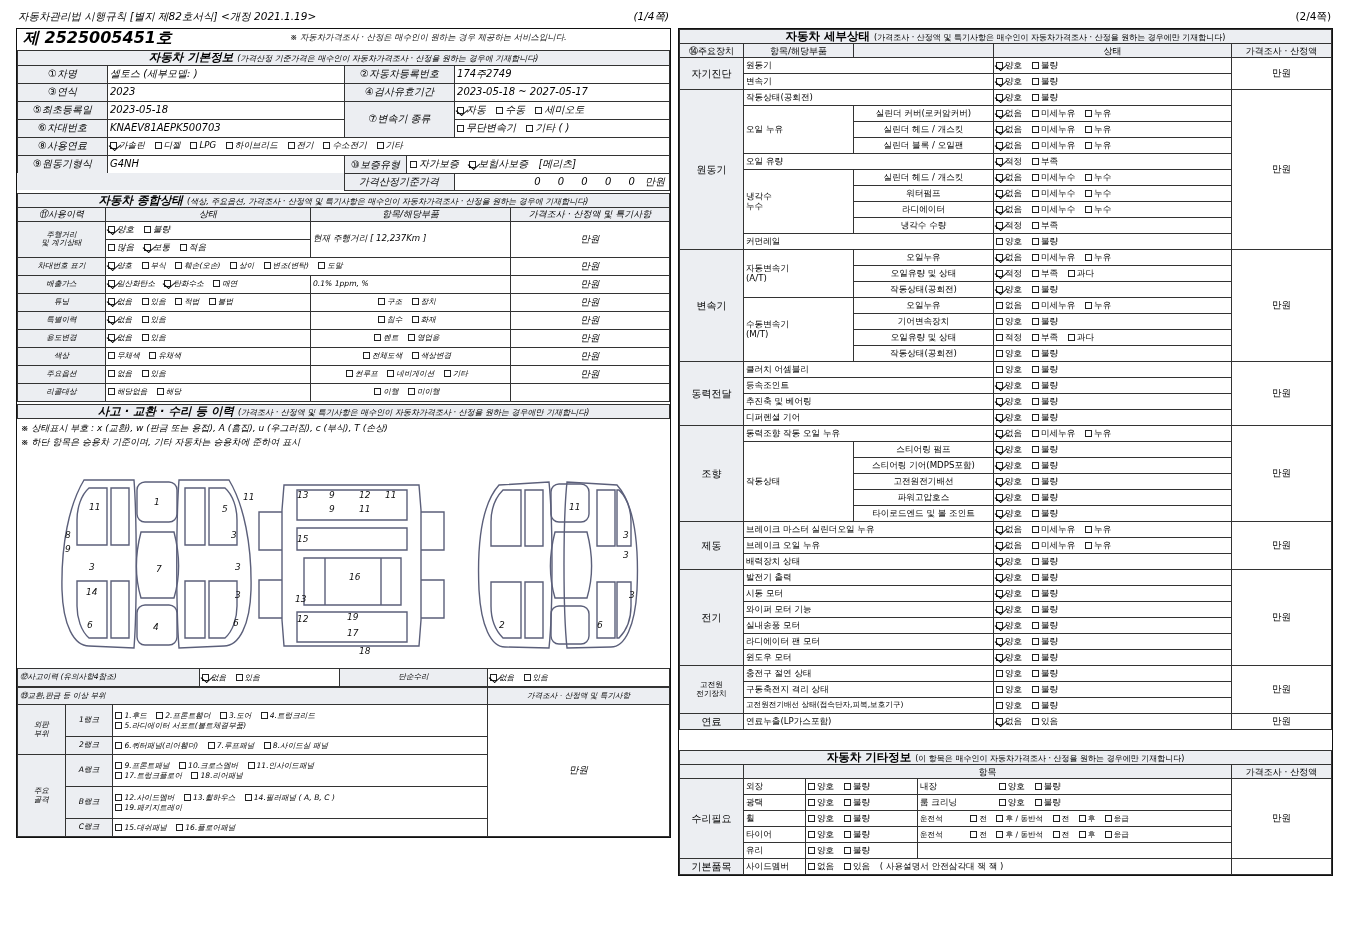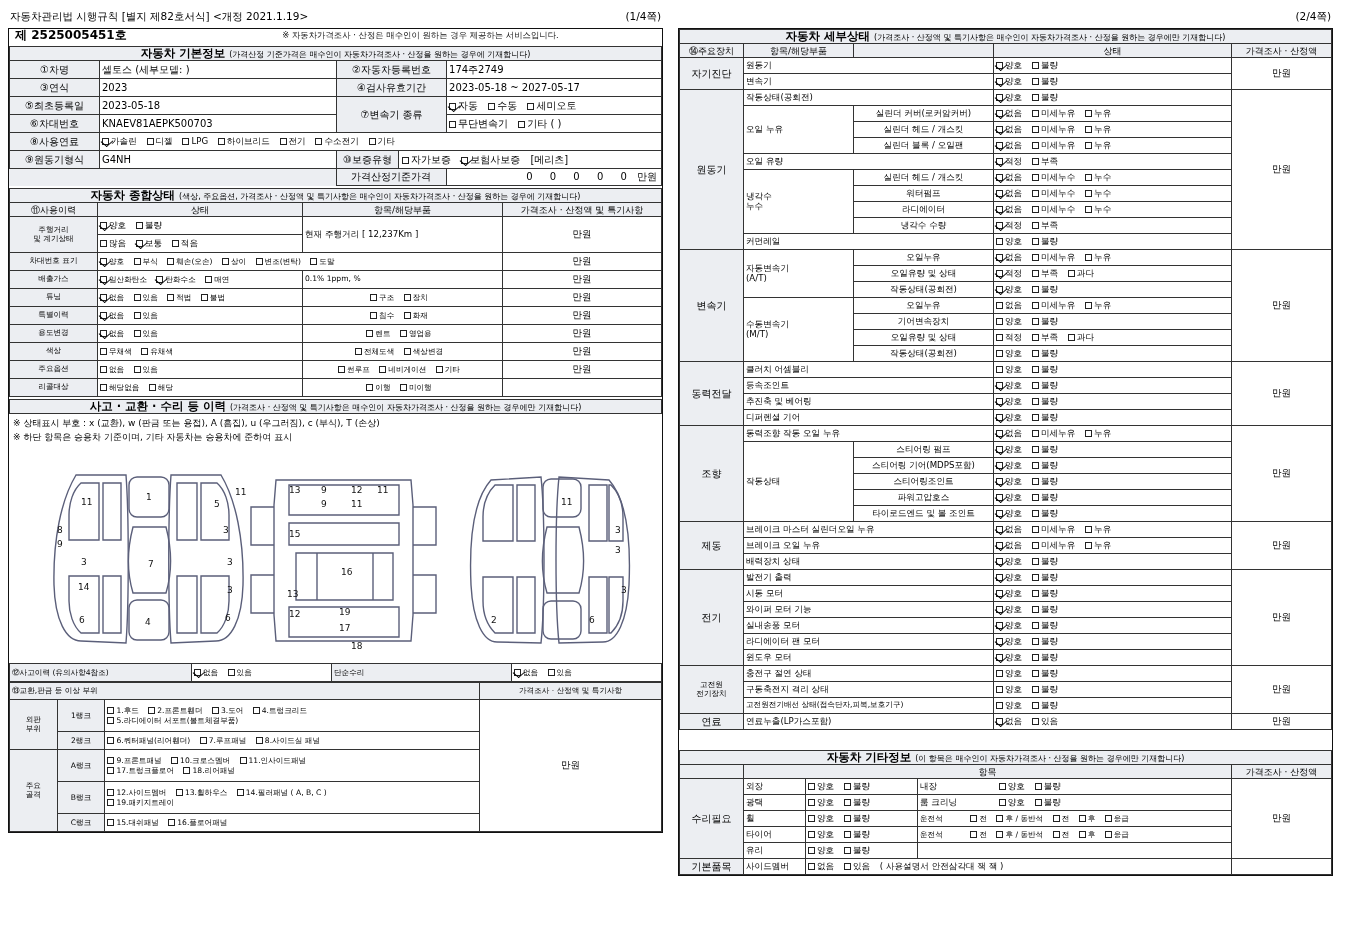--- a/index.html
+++ b/index.html
@@ -6,39 +6,39 @@
   body {
     margin: 0; padding: 0;
     width: 1345px; height: 950px;
     background: #ffffff;
     font-family: "DejaVu Sans", "Liberation Sans", sans-serif;
     font-size: 10px;
     color: #000;
     overflow: hidden;
   }
   .page { position: absolute; top: 0; }
-  .page-left { left: 8px; width: 655px; }
+  .page-left { left: 16px; width: 655px; font-style: italic; }
   .page-right { left: 678px; width: 655px; }
 
   .page-hdr { display: flex; justify-content: space-between; align-items: flex-end;
               font-size: 10px; padding: 8px 2px 4px 2px; height: 28px; }
   .page-hdr .t { font-size: 10.5px; }
   .page-hdr .p { font-size: 10.5px; }
 
   .frame { border: 1.6px solid #111; }
 
   
   table { border-collapse: collapse; width: 100%; }
   td, th { border: 0.7px solid #333; padding: 0 2px; font-weight: normal;
            font-size: 10px; line-height: 1.15; vertical-align: middle; }
   .nb { border: none; }
 
   .title-main { text-align: center; font-size: 14px; font-weight: bold; letter-spacing: 0.5px; }
   .sub-note { text-align: center; font-size: 8.4px; color: #111; }
-  .doc-no { font-size: 12px; font-weight: bold; padding-left: 6px; }
+  .doc-no { font-size: 16px; font-weight: bold; padding-left: 6px; }
 
   .bandh { background: #eceef2; text-align: center; font-weight: bold; font-size: 11.5px; }
   .bandh .nm { font-size: 8px; font-weight: normal; }
   .colh { background: #eceef2; text-align: center; font-size: 9px; }
   .ctr { text-align: center; }
   .lft { text-align: left; }
   .gray { background: #eceef2; }
 
   .cb { display: inline-block; width: 7px; height: 7px; border: 1px solid #222;
         position: relative; top: 1px; margin-right: 2px; background: #fff; }
@@ -404,21 +404,21 @@
     </div>
 
     <table>
       <tbody>
           <tr style="height:18px;">
         <td class="gray tiny" style="width:182px; text-align:left;">⑫사고이력 (유의사항4참조)</td>
         <td style="width:140px;" class="tiny">
           <span class="opt"><span class="cb on"></span><span>없음</span></span>
           <span class="opt"><span class="cb"></span><span>있음</span></span>
         </td>
-        <td class="gray tiny" style="width:180px; text-align:left;">단순수리</td>
+        <td class="gray tiny" style="width:148px; text-align:center;">단순수리</td>
         <td class="tiny">
           <span class="opt"><span class="cb on"></span><span>없음</span></span>
           <span class="opt"><span class="cb"></span><span>있음</span></span>
         </td>
       </tr>
     </tbody>
       </table>
 
     <table>
       <tbody>
@@ -706,21 +706,21 @@
         </td>
       </tr>
       <tr style="height:16px;">
         <td class="small ctr">스티어링 기어(MDPS포함)</td>
         <td class="small">
           <span class="opt"><span class="cb on"></span><span>양호</span></span>
           <span class="opt"><span class="cb"></span><span>불량</span></span>
         </td>
       </tr>
       <tr style="height:16px;">
-        <td class="small ctr">스티어링조인트</td>
+        <td class="small ctr">고전원전기배선</td>
         <td class="small">
           <span class="opt"><span class="cb on"></span><span>양호</span></span>
           <span class="opt"><span class="cb"></span><span>불량</span></span>
         </td>
       </tr>
       <tr style="height:16px;">
         <td class="small ctr">파워고압호스</td>
         <td class="small">
           <span class="opt"><span class="cb on"></span><span>양호</span></span>
           <span class="opt"><span class="cb"></span><span>불량</span></span>

